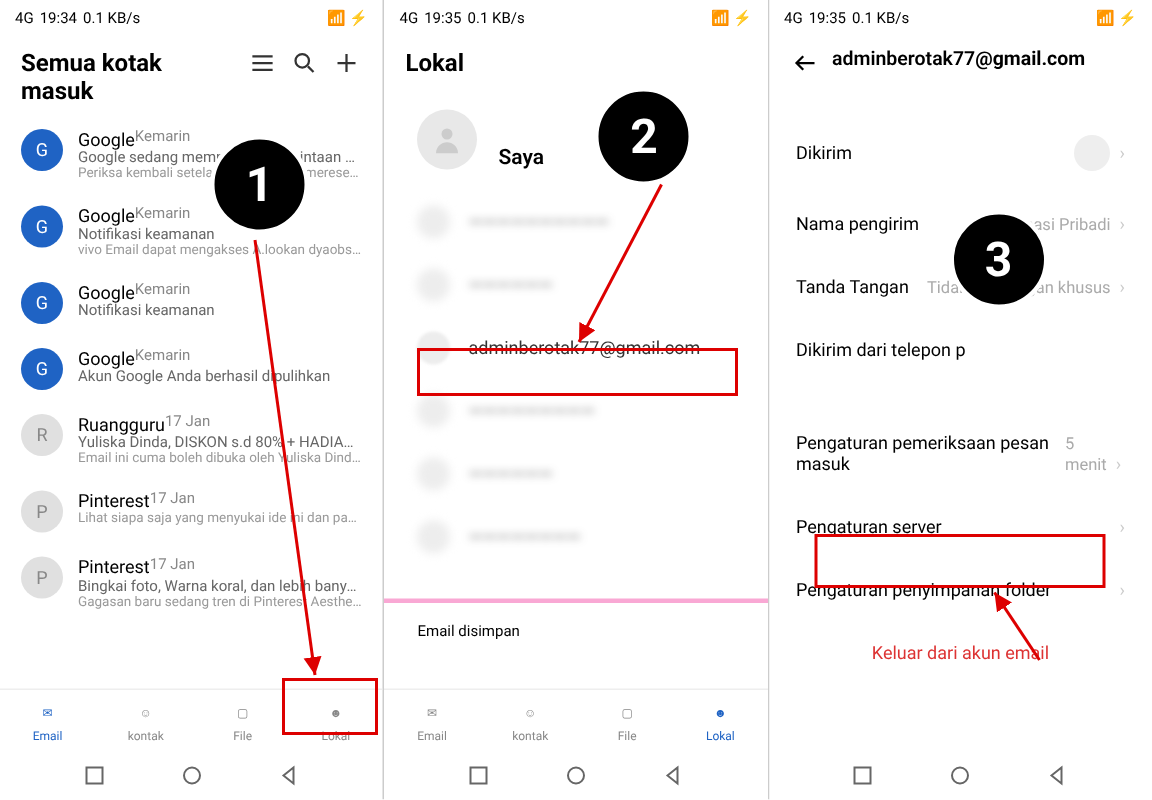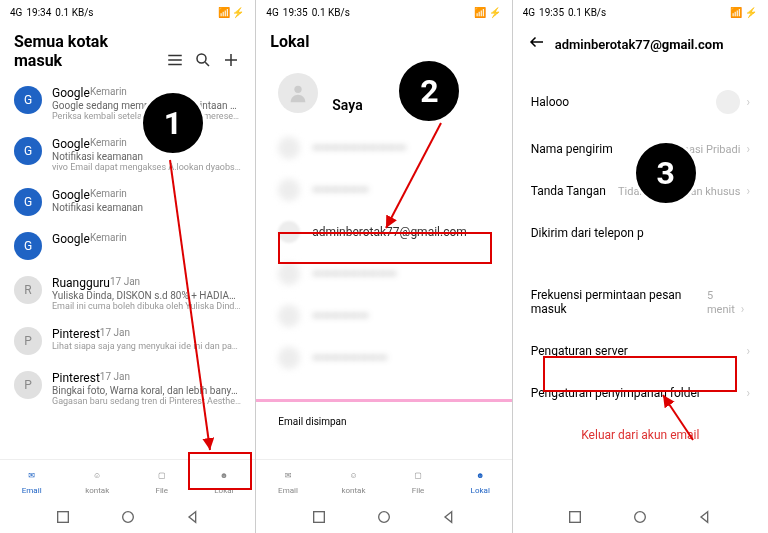--- a/index.html
+++ b/index.html
@@ -2,21 +2,21 @@
 <html><head>
 <meta charset="utf-8">
 <style>
 body{margin:0;background:#fff;font-family:-apple-system,BlinkMacSystemFont,"Segoe UI",Roboto,sans-serif;font-size:11px;color:#000}
 .row{display:flex;width:768px;height:533px}
 .panel{position:relative;flex:1;border-right:1px solid #ccc;display:flex;flex-direction:column;background:#fff;overflow:hidden}
 .panel:last-child{border-right:none}
 .status-bar{display:flex;justify-content:space-between;align-items:center;height:20px;padding:2px 10px;font-size:10px;color:#000}
 .status-left{display:flex;align-items:center;gap:4px}
 .status-right{display:flex;align-items:center;gap:3px}
-.header{display:flex;align-items:flex-end;padding:8px 14px;gap:8px}
+.header{display:flex;align-items:flex-start;padding:8px 14px;gap:8px}
 .header-title{font-size:16px;font-weight:700;flex:1}
 .header-icon{width:20px;height:20px;display:flex;align-items:center;justify-content:center;color:#333}
 .list{flex:1;overflow:hidden}
 .email-item{display:flex;padding:8px 14px;gap:10px}
 .avatar{width:28px;height:28px;border-radius:50%;display:flex;align-items:center;justify-content:center;color:#fff;font-size:12px;flex-shrink:0}
 .google{background:#1f63c4}
 .gray{background:#e0e0e0;color:#888}
 .email-content{flex:1;min-width:0}
 .email-top{display:flex;justify-content:flex-start}
 .sender{font-size:12px;color:#000}
@@ -119,20 +119,21 @@
             <div class="subject">Notifikasi keamanan</div>
           </div>
         </div>
     <div class="email-item">
           <div class="avatar google">G</div>
           <div class="email-content">
             <div class="email-top">
               <span class="sender">Google</span>
               <span class="date">Kemarin</span>
             </div>
+            <div class="subject">Akun Google Anda berhasil dipulihkan</div>
           </div>
         </div>
     <div class="email-item">
           <div class="avatar gray">R</div>
           <div class="email-content">
             <div class="email-top">
               <span class="sender">Ruangguru</span>
               <span class="date">17 Jan</span>
             </div>
             <div class="subject">Yuliska Dinda, DISKON s.d 80% + HADIAH SPESIAL u...</div>
@@ -302,40 +303,40 @@
   <div class="header">
     <div class="header-icon">
           <svg width="18" height="18" viewBox="0 0 24 24">
             <path stroke="#000" stroke-width="2" fill="none" d="M20 12H4M10 6l-6 6 6 6"></path>
           </svg>
         </div>
     <div class="header-title" style="font-size:13px;font-weight:600"><span>adminberotak77</span><span style="font-weight:700">@gmail.com</span></div>
   </div>
   <div style="height:16px"></div>
   <div class="settings-row">
-        <span class="settings-label">Halooo</span>
+        <span class="settings-label">Dikirim</span>
         <span style="display:flex;align-items:center">
           <span class="avatar-circle"></span>
           <span class="chev">›</span>
         </span>
       </div>
   <div class="settings-row">
         <span class="settings-label">Nama pengirim</span>
         <span class="settings-val"><span>Informasi Pribadi</span><span class="chev">›</span></span>
       </div>
   <div class="settings-row">
         <span class="settings-label">Tanda Tangan</span>
         <span class="settings-val"><span>Tidak ada tangan khusus</span><span class="chev">›</span></span>
       </div>
   <div class="settings-row">
         <span class="settings-label">Dikirim dari telepon p</span>
       </div>
   <div style="height:20px"></div>
   <div class="settings-row">
-        <span class="settings-label">Frekuensi permintaan pesan masuk</span>
+        <span class="settings-label">Pengaturan pemeriksaan pesan masuk</span>
         <span class="settings-val"><span>5 menit</span><span class="chev">›</span></span>
       </div>
   <div class="settings-row">
         <span class="settings-label">Pengaturan server</span>
         <span class="chev">›</span>
       </div>
   <div class="settings-row">
         <span class="settings-label">Pengaturan penyimpanan folder</span>
         <span class="chev">›</span>
       </div>

